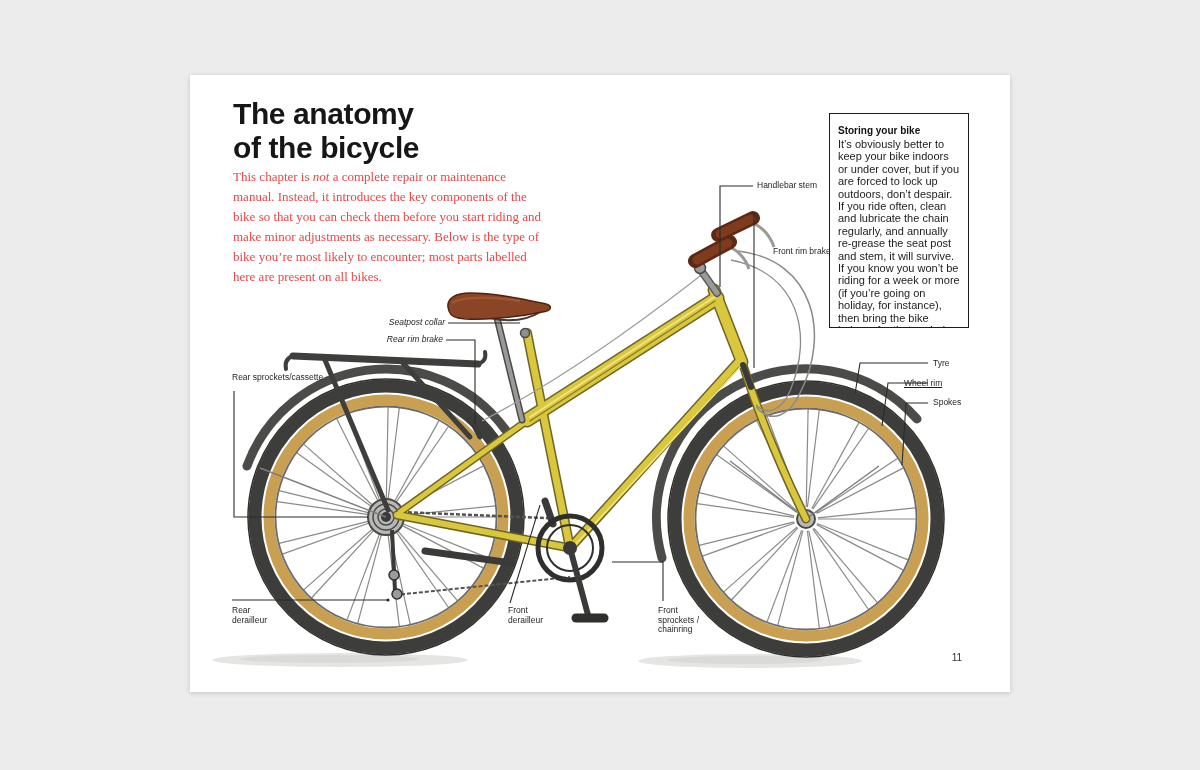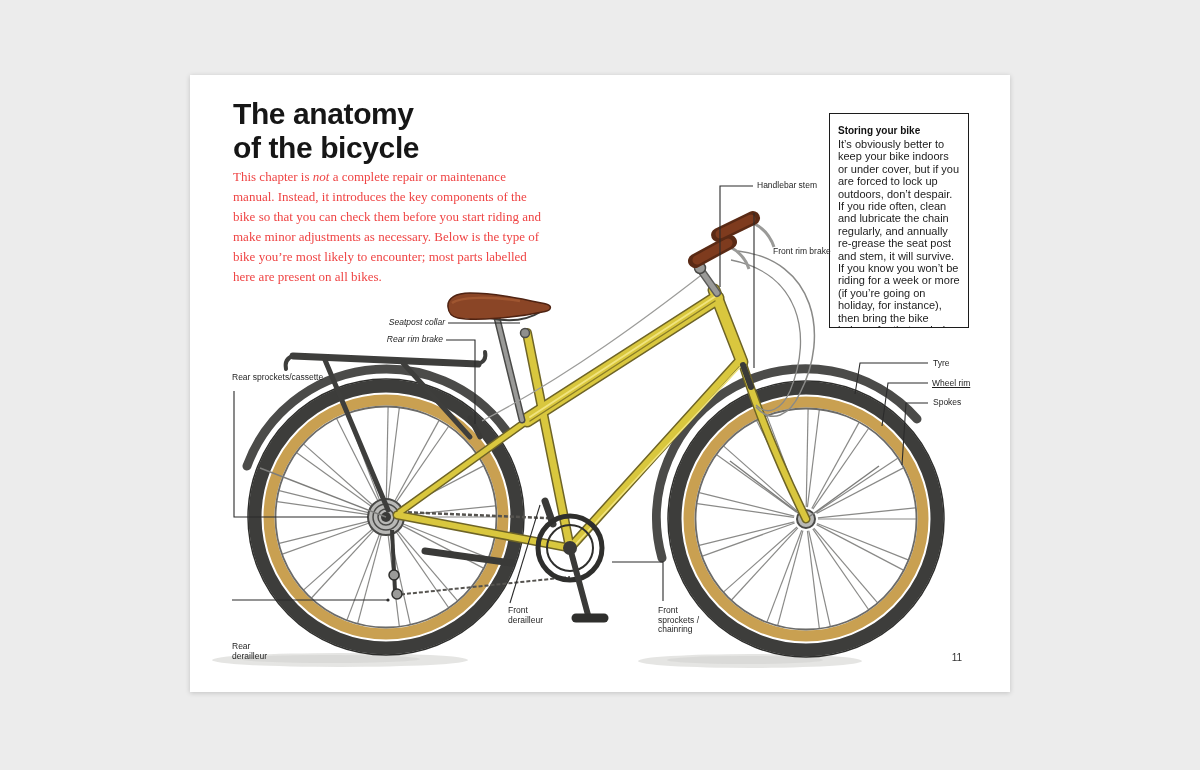--- a/index.html
+++ b/index.html
@@ -251,23 +251,23 @@
       <polyline points="473,526 473,487 422,487"></polyline>
     </g>
   </svg>
 
   <div class="part-label" style="left:567px;top:106px;">Handlebar stem</div>
   <div class="part-label" style="left:583px;top:124px;margin-top:48px;">Front rim brake</div>
   <div class="part-label right" style="left:185px;top:243px;width:70px;">Seatpost collar</div>
   <div class="part-label right" style="left:183px;top:260px;width:70px;">Rear rim brake</div>
   <div class="part-label" style="left:42px;top:298px;">Rear sprockets/cassette</div>
   <div class="part-label" style="left:743px;top:284px;">Tyre</div>
-  <div class="part-label" style="left:742px;top:304px;text-decoration:underline;">Wheel rim</div>
+  <div class="part-label" style="left:714px;top:304px;text-decoration:underline;">Wheel rim</div>
   <div class="part-label" style="left:743px;top:323px;">Spokes</div>
-  <div class="part-label" style="left:42px;top:531px;margin-top:36px;">Rear
+  <div class="part-label" style="left:42px;top:531px;">Rear
 derailleur</div>
   <div class="part-label" style="left:318px;top:531px;">Front
 derailleur</div>
   <div class="part-label" style="left:468px;top:531px;">Front
 sprockets /
 chainring</div>
 
   <div class="page-number">11</div>
 </div>
 

